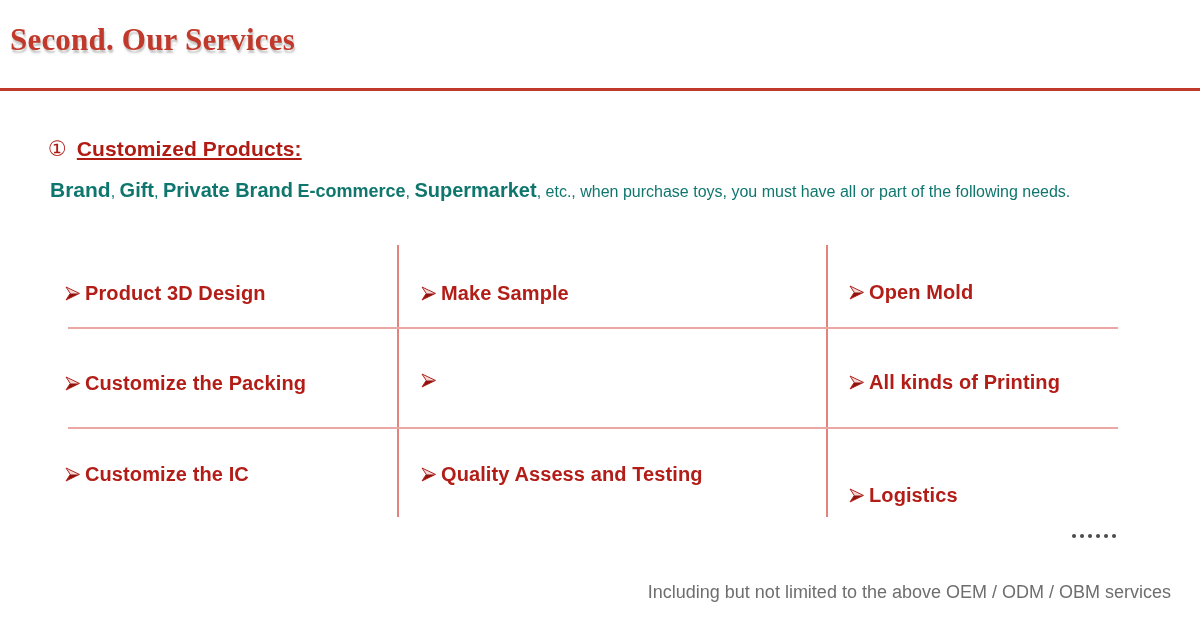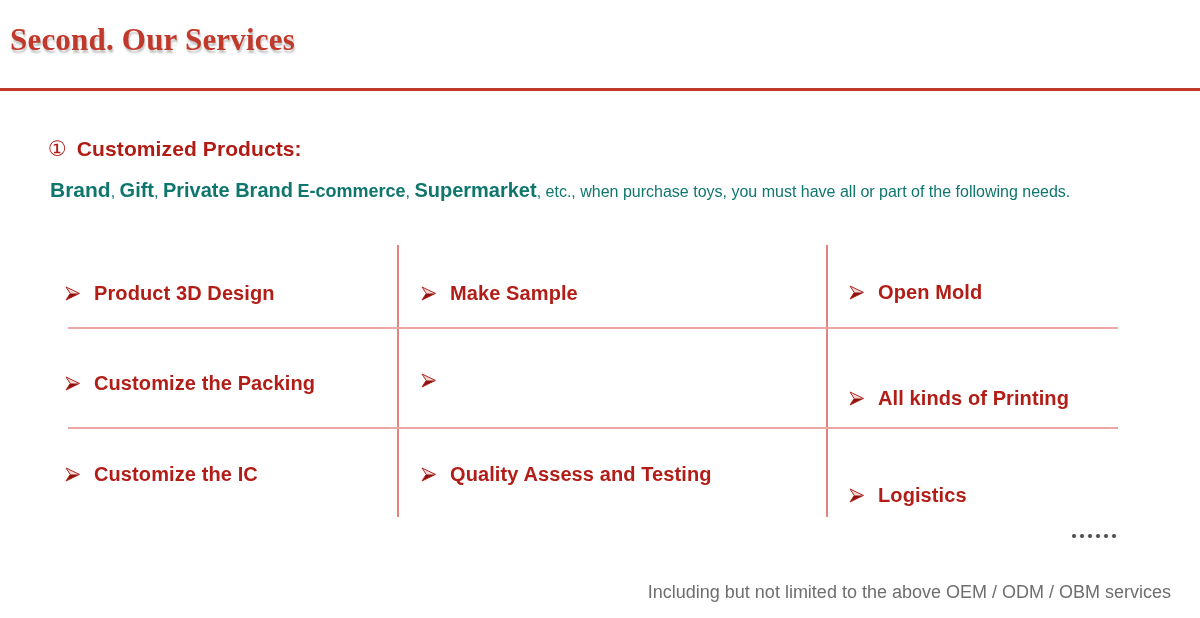--- a/index.html
+++ b/index.html
@@ -73,20 +73,21 @@
     font-size: 21px;
     color: #B01B14;
     line-height: 1;
     font-family: "DejaVu Sans", sans-serif;
   }
   .section-heading-text {
     font-size: 21px;
     font-weight: bold;
     color: #B01B14;
     letter-spacing: 0.1px;
+    text-decoration: underline;
   }
 
   
   .intro-line {
     position: absolute;
     left: 50px;
     top: 179px;
     width: 1110px;
     color: #5A5A5A;
     white-space: nowrap;
@@ -141,21 +142,21 @@
     height: 2px;
     background: #EAA7A3;
   }
   .h-divider.row1 { top: 327px; }
   .h-divider.row2 { top: 427px; }
 
   .service-cell {
     position: absolute;
     display: flex;
     align-items: center;
-    gap: 13px;
+    gap: 4px;
     pointer-events: auto;
   }
   .bullet-arrow {
     width: 17px;
     height: 17px;
     flex: 0 0 17px;
     display: block;
   }
   .service-label {
     font-size: 20px;
@@ -164,21 +165,21 @@
     white-space: nowrap;
     letter-spacing: 0.1px;
   }
 
   
   .cell-r0c0 { left: 64px;  top: 282px; }
   .cell-r0c1 { left: 420px; top: 282px; }
   .cell-r0c2 { left: 848px; top: 281px; align-items: center; }
   .cell-r1c0 { left: 64px;  top: 372px; }
   .cell-r1c1 { left: 420px; top: 372px; }
-  .cell-r1c2 { left: 848px; top: 387px; }
+  .cell-r1c2 { left: 848px; top: 371px; }
   .cell-r2c0 { left: 64px;  top: 463px; }
   .cell-r2c1 { left: 420px; top: 463px; }
   .cell-r2c2 { left: 848px; top: 484px; }
 
   
   .ellipsis-dots {
     position: absolute;
     left: 1072px;
     top: 534px;
     display: flex;

